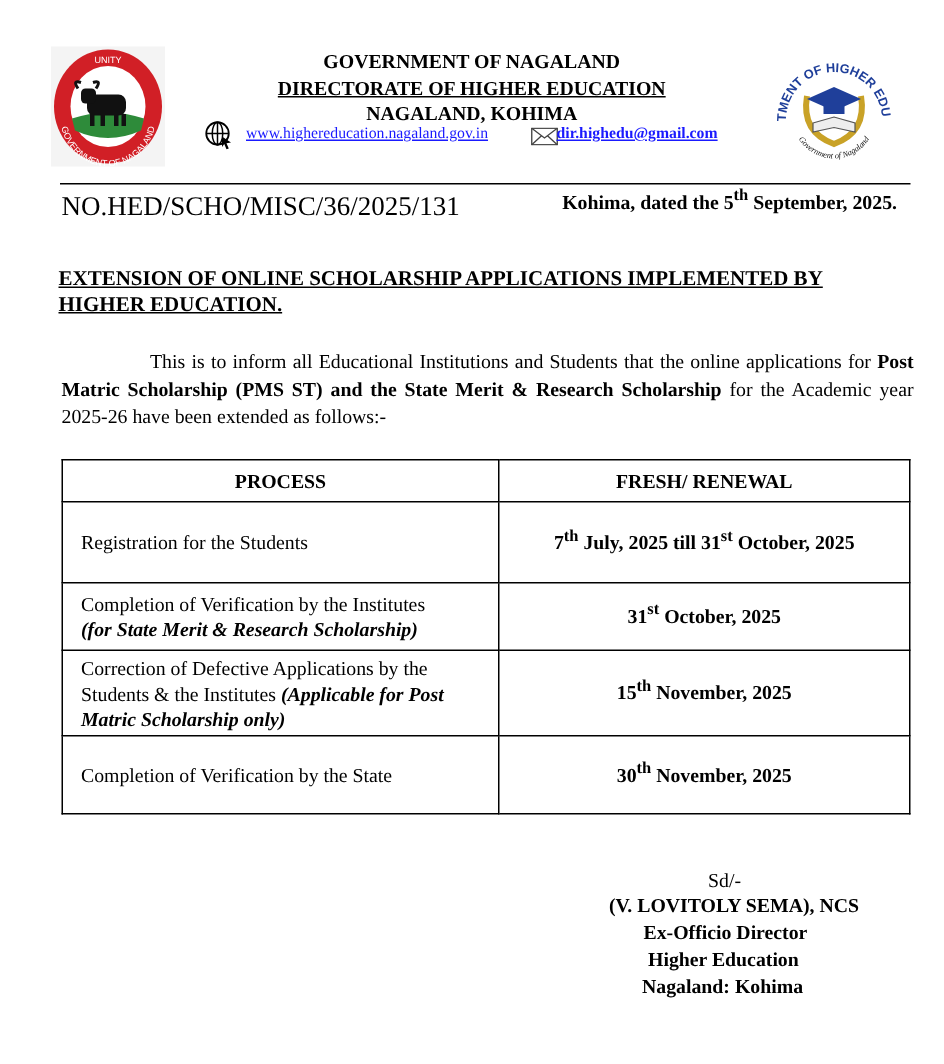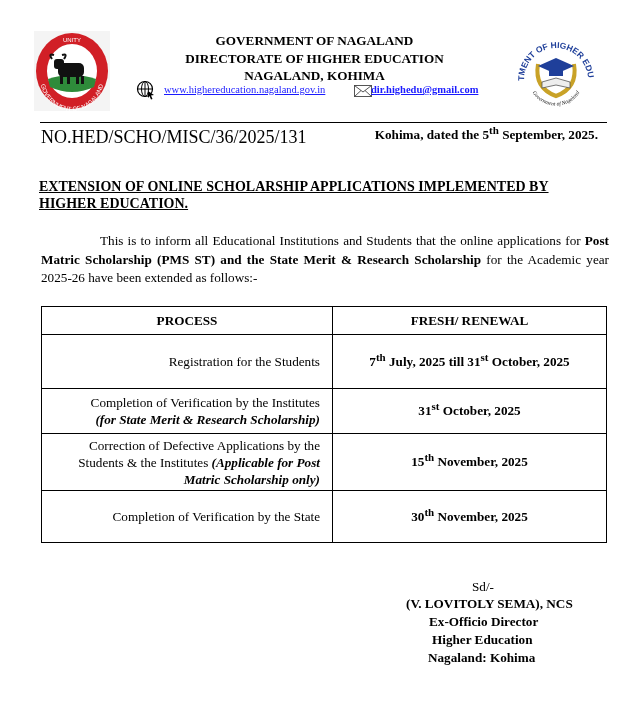--- a/index.html
+++ b/index.html
@@ -12,21 +12,21 @@
     
     #logo-left { left: 34px; top: 31px; width: 76px; height: 80px; background: #f4f4f4; }
     #logo-right { left: 514px; top: 30px; width: 84px; height: 84px; }
 
     
     .hdr-line {
       position: absolute; left: 0; width: 629px; text-align: center;
       font-weight: bold; font-size: 13.2px; line-height: 16px;
     }
     #hdr1 { top: 33px; }
-    #hdr2 { top: 51px; }
+    #hdr2 { top: 51px; text-decoration: underline; }
     #hdr3 { top: 68px; }
 
     #contact-row { left: 136px; top: 80px; height: 20px; width: 370px; font-size: 10.5px; }
     #contact-row a { color: #1a1aff; text-decoration: underline; }
     #web-icon { position: absolute; left: 0; top: 0; width: 20px; height: 20px; }
     #web-link { position: absolute; left: 28px; top: 4px; }
     #mail-icon { position: absolute; left: 218px; top: 5px; width: 18px; height: 12px; }
     #mail-link { position: absolute; left: 235px; top: 4px; font-weight: bold; }
 
     #hrule { left: 40px; top: 122px; width: 567px; height: 0; border-top: 1.3px solid #000; }
@@ -45,21 +45,21 @@
       text-align: justify;
     }
     #intro .indent { display: inline-block; width: 59px; }
 
     
     #schedule-table {
       position: absolute; left: 41px; top: 306px; width: 566px;
       border-collapse: collapse; font-size: 13.2px; border-radius: 24px;
     }
     #schedule-table td, #schedule-table th {
-      border: 1.3px solid #000; padding: 0 12px; vertical-align: middle; text-align: right;
+      border: 1.3px solid #000; padding: 0 12px; vertical-align: middle;
     }
     #schedule-table th { font-weight: bold; text-align: center; height: 27px; }
     #schedule-table td.process { width: 266px; line-height: 17px; }
     #schedule-table td.date { text-align: center; font-weight: bold; }
     .row1 td { height: 53px; }
     .row2 td { height: 44px; }
     .row3 td { height: 56px; }
     .row4 td { height: 51px; }
     .note { font-weight: bold; font-style: italic; margin-top: 32px; }
 

